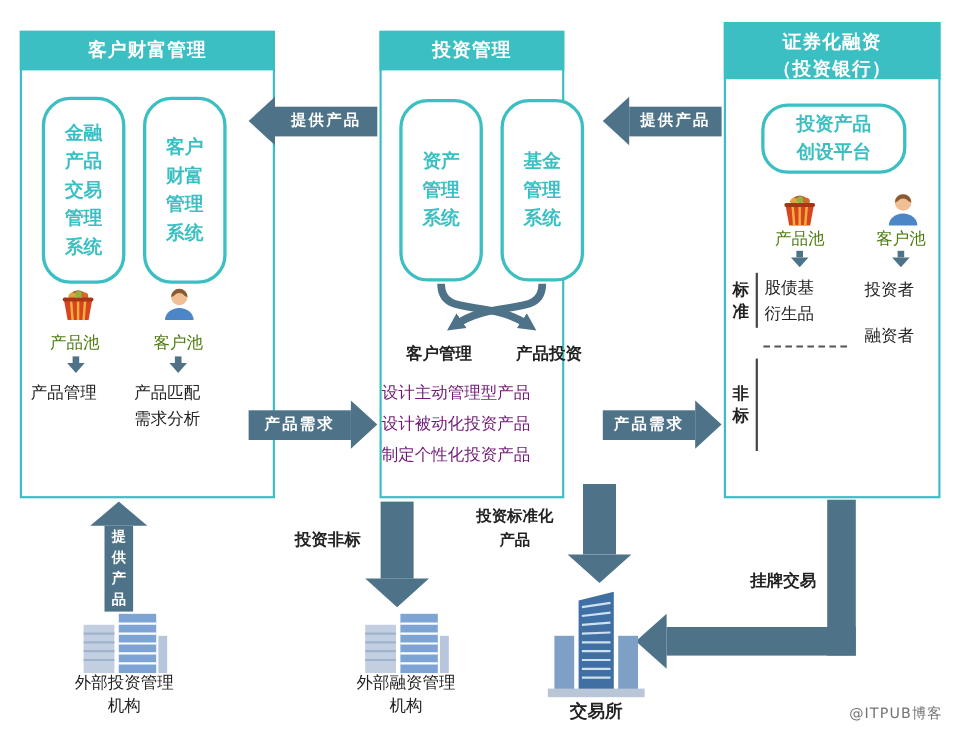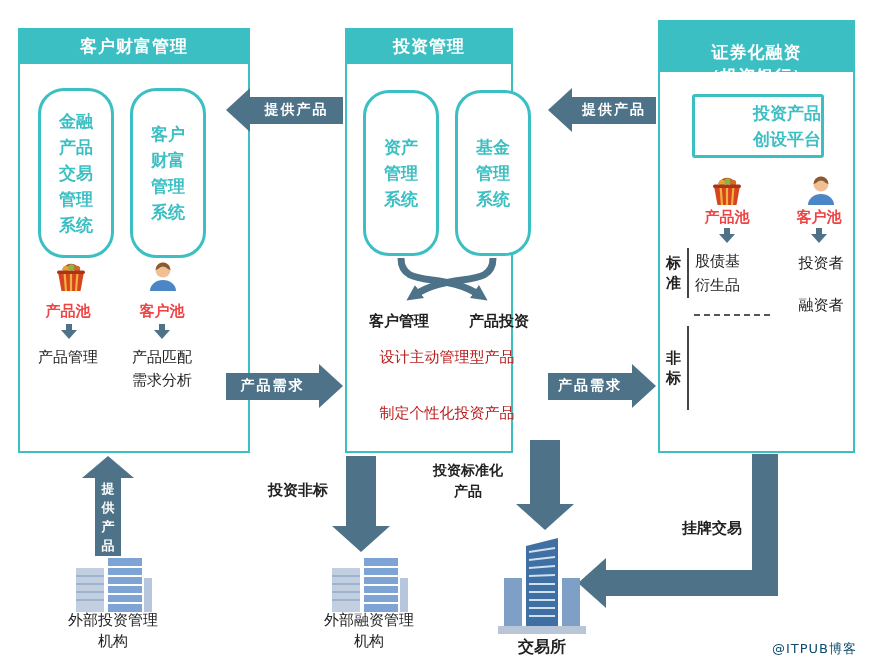--- a/index.html
+++ b/index.html
@@ -6,33 +6,33 @@
   * { margin:0; padding:0; box-sizing:border-box; }
   body { font-family:"DejaVu Sans","Liberation Sans",sans-serif; background:#fff; }
   .canvas { position:relative; width:871px; height:664px; background:#fff; overflow:hidden; }
   .abs { position:absolute; }
   .pre { white-space:pre-line; }
 
   
   .panel { position:absolute; border:2px solid #3bbfc2; background:#fff; }
   .phead { position:absolute; left:-2px; right:-2px; top:-2px; height:36px; line-height:36px;
            background:#3bbfc2; color:#fff; font-weight:bold; font-size:17px; text-align:center; letter-spacing:1px; }
-  .phead.two { height:52px; line-height:24px; padding-top:20px; white-space:pre-line; }
+  .phead.two { height:52px; line-height:24px; padding-top:7px; white-space:pre-line; }
 
   
   .tbox { position:absolute; border:3px solid #3bbfc2; border-radius:26px; background:#fff;
           display:flex; align-items:center; justify-content:center; }
   .tbox span { color:#3bbfc2; font-weight:bold; font-size:17px; line-height:26px; text-align:center; white-space:pre-line; }
-  .tbox.wide { border-radius:3px;justify-content:flex-end; }
-
-  
-  .plabel { position:absolute; font-size:15px; font-weight:bold; color:#ef4444; text-align:center; }
-  .sub { position:absolute; font-size:15px; color:#222; text-align:center; line-height:23px; }
+  .tbox.wide { border-radius:24px; }
+
+  
+  .plabel { position:absolute; font-size:15px; font-weight:normal; color:#4d7c0f; text-align:center; }
+  .sub { position:absolute; font-size:15px; color:#222; text-align:left; line-height:23px; }
   .flabel { position:absolute; font-weight:bold; color:#222; font-size:15px; text-align:center; line-height:21px; }
-  .bigline { position:absolute; width:200px; text-align:center; font-size:15px; color:#b91c1c; }
+  .bigline { position:absolute; width:200px; font-size:15px; color:#701a75; }
   .boldline { position:absolute; font-size:15px; font-weight:bold; color:#222; text-align:center; }
 
   
   .icon { position:absolute; display:block; line-height:0; }
 
   
   .marrow { position:absolute; width:16px; display:flex; flex-direction:column; align-items:center; }
   .marrow .ms { display:block; width:6px; height:6px; background:#4e7389; }
   .marrow .mh { display:block; width:0; height:0; border-left:8px solid transparent; border-right:8px solid transparent; border-top:9px solid #4e7389; }
 
@@ -54,21 +54,21 @@
   .triD { display:block; width:0; height:0; border-left:29px solid transparent; border-right:29px solid transparent; border-top:26px solid #4e7389; }
 
   
   .srow { position:absolute; display:flex; align-items:center; gap:6px; }
   .slabel { font-size:15px; font-weight:bold; line-height:20px; color:#222; white-space:pre-line; text-align:center; }
   .vline { display:block; width:0; border-left:2px solid #444; }
   .sitems { font-size:15px; line-height:24px; color:#222; white-space:pre-line; }
   .sitems.small { font-size:14px; line-height:22px; }
   .dashline { position:absolute; width:76px; border-top:2px dashed #555; }
 
-  .watermark { position:absolute; right:14px; bottom:6px; font-size:13px; color:#0c4a6e; letter-spacing:1px; }
+  .watermark { position:absolute; right:14px; bottom:6px; font-size:13px; color:#737373; letter-spacing:1px; }
 </style>
 </head>
 <body>
 
 <div class="canvas">
 
   <section class="panel" style="left:18px;top:28px;width:232px;height:425px">
     <header class="phead">客户财富管理</header>
     <div class="tbox" style="left:18px;top:58px;width:76px;height:170px">
       <span>金融
@@ -138,20 +138,21 @@
         </marker>
       </defs>
       <path d="M54,2 C54,34 96,14 134,40" fill="none" stroke="#4e7389" stroke-width="7" marker-end="url(#ah)"></path>
       <path d="M146,2 C146,34 104,14 66,40" fill="none" stroke="#4e7389" stroke-width="7" marker-end="url(#ah)"></path>
     </svg>
 
     <div class="boldline" style="left:8px;top:282px;width:88px">客户管理</div>
     <div class="boldline" style="left:108px;top:282px;width:88px">产品投资</div>
 
     <div class="bigline" style="left:0;top:318px">设计主动管理型产品</div>
+    <div class="bigline" style="left:0;top:346px">设计被动化投资产品</div>
     <div class="bigline" style="left:0;top:374px">制定个性化投资产品</div>
   </section>
 
   <section class="panel" style="left:658px;top:20px;width:197px;height:433px">
     <header class="phead two">证券化融资
 （投资银行）</header>
     <div class="tbox wide" style="left:32px;top:72px;width:132px;height:64px">
       <span>投资产品
 创设平台</span>
     </div>

